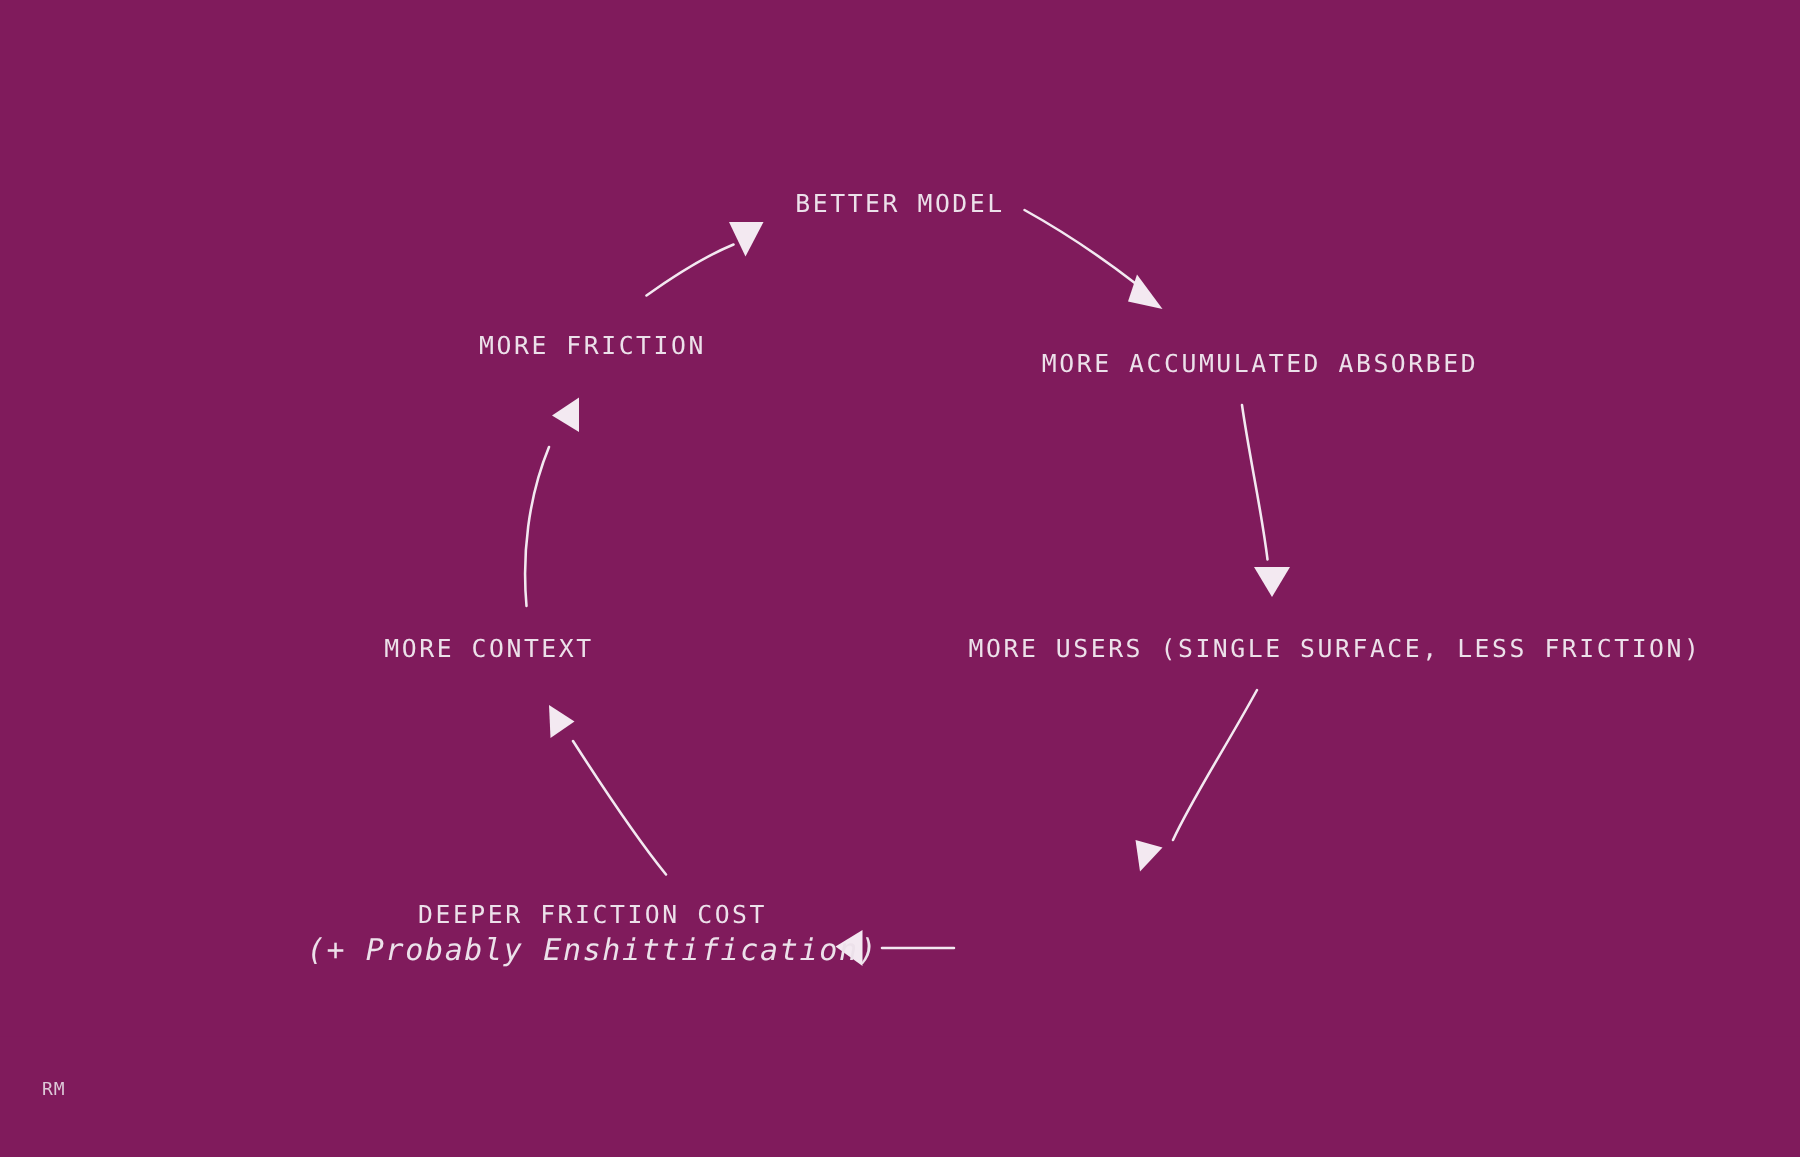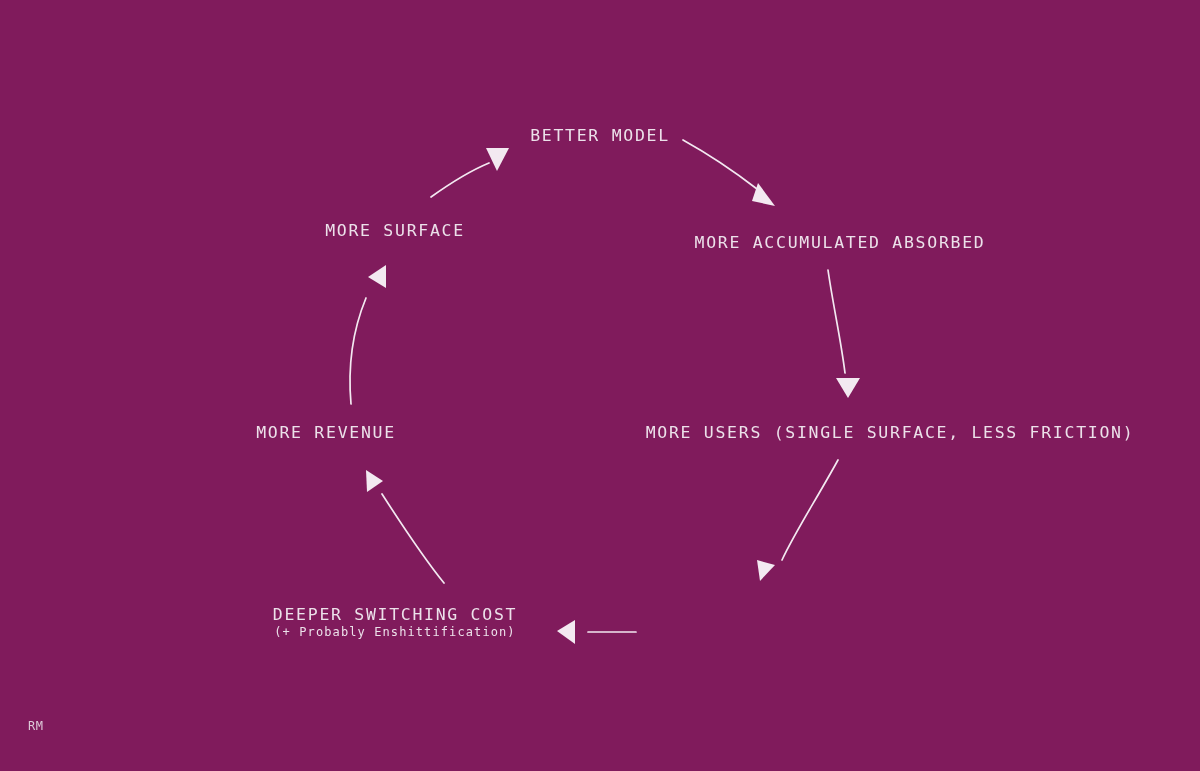--- a/index.html
+++ b/index.html
@@ -33,21 +33,22 @@
     font-family: "DejaVu Sans Mono", monospace;
     font-size: 16.5px;
     letter-spacing: 1.7px;
     white-space: nowrap;
     line-height: 1.3;
     text-align: center;
     transform: translate(-50%, -50%);
   }
   .node .sub {
     display: block;
-    font-size: 12px;
+    font-style: italic;
+    font-size: 20px;
     letter-spacing: 1.1px;
   }
   .corner-label {
     position: absolute;
     color: #ddc9d8;
     font-family: "DejaVu Sans Mono", monospace;
     font-size: 12px;
     letter-spacing: 0.6px;
     white-space: nowrap;
   }
@@ -112,29 +113,29 @@
   <div class="node" style="left:840px; top:243px;">
     <span>MORE ACCUMULATED ABSORBED</span>
   </div>
 
   <div class="node" style="left:890px; top:433px;">
     <span>MORE USERS (SINGLE SURFACE, LESS FRICTION)</span>
   </div>
 
 
   <div class="node" style="left:395px; top:623px;">
-    <span>DEEPER SWITCHING COST</span>
+    <span>DEEPER FRICTION COST</span>
     <span class="sub">(+ Probably Enshittification)</span>
   </div>
 
   <div class="node" style="left:326px; top:433px;">
-    <span>MORE REVENUE</span>
+    <span>MORE CONTEXT</span>
   </div>
 
   <div class="node" style="left:395px; top:231px;">
-    <span>MORE SURFACE</span>
+    <span>MORE FRICTION</span>
   </div>
 
   <div class="corner-label" id="credit-initials">RM</div>
 
   <div class="corner-label" id="credit-year">2026</div>
 
 </div>
 
 </body></html>

